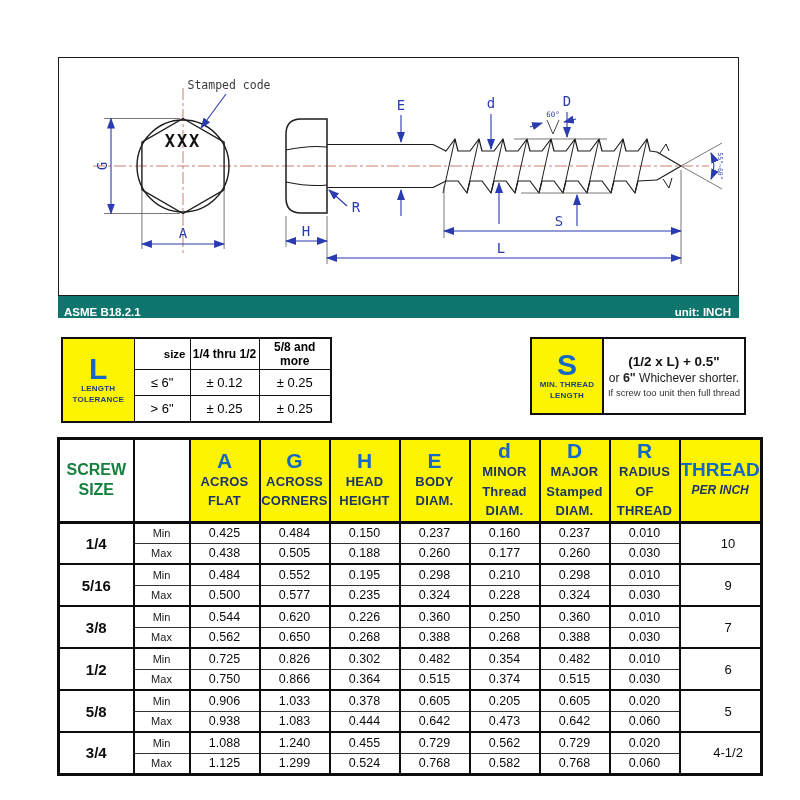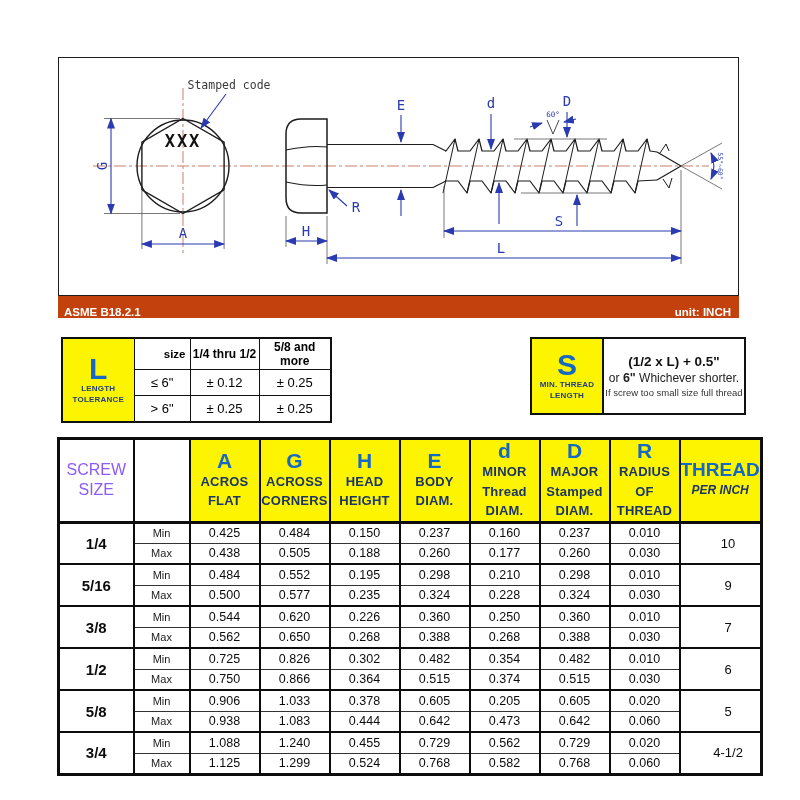--- a/index.html
+++ b/index.html
@@ -1,20 +1,20 @@
 <!DOCTYPE html>
 <html><head>
 <meta charset="utf-8">
 <style>
   html,body{margin:0;padding:0;background:#ffffff;}
   .sheet{position:relative;width:800px;height:800px;background:#fff;font-family:"Liberation Sans",sans-serif;overflow:hidden;}
 
   
   .diagram-frame{position:absolute;left:58px;top:57px;width:681px;height:239px;border:1.5px solid #1c1c1c;box-sizing:border-box;background:#fff;}
-  .std-bar{position:absolute;left:58px;top:296px;width:681px;height:22px;background:#c2410c;color:#fff;
+  .std-bar{position:absolute;left:58px;top:296px;width:681px;height:22px;background:#0f766e;color:#fff;
     display:flex;justify-content:space-between;align-items:center;box-sizing:border-box;padding:9px 8px 0 6px;
     font-size:11.5px;font-weight:bold;}
 
   
   table{border-collapse:collapse;}
   .ltable{position:absolute;left:61px;top:337px;table-layout:fixed;}
   .ltable td{border:1.5px solid #111;text-align:center;vertical-align:middle;box-sizing:border-box;background:#fff;}
   .ltable{border:2.5px solid #111;}
   .keycell{background:#fcf400 !important;width:72px;}
   .keyletter{font-size:30px;font-weight:bold;color:#1568c6;line-height:1;font-family:"Liberation Sans",sans-serif;}
@@ -32,21 +32,21 @@
   .snote .l2{font-size:12px;color:#222;}
   .snote .l2 b{font-size:12.5px;}
   .snote .l3{font-size:9.5px;color:#333;}
 
   
   .main{position:absolute;left:57px;top:437px;border:3px solid #0d0d0d;table-layout:fixed;}
   .main td{border:2px solid #0d0d0d;text-align:center;vertical-align:middle;box-sizing:border-box;background:#fff;padding:0;}
   .main .col-screw{width:75px;} .main .col-mm{width:56px;} .main .col-v{width:70px;} .main .col-t{width:76px;}
   .main tr.hdr td{height:58px;border-bottom:3px solid #0d0d0d;}
   .main .yellow{background:#fcf400;}
-  .main .screwsize{color:#8b5cf6;font-weight:normal;font-size:16px;line-height:1.25;text-align:center;}
+  .main .screwsize{color:#15803d;font-weight:bold;font-size:16px;line-height:1.25;text-align:center;}
   .hletter{display:block;font-size:21px;font-weight:bold;color:#1568c6;line-height:1.05;font-family:"Liberation Sans",sans-serif;}
   .hdesc{display:block;font-size:13px;font-weight:bold;color:#1c3566;line-height:1.5;letter-spacing:.2px;}
   .tword{display:block;font-size:19px;font-weight:bold;color:#1568c6;line-height:1.1;}
   .tsub{display:block;font-size:12px;font-weight:bold;color:#1c3566;line-height:1.6;font-style:italic;}
   .main td.size{font-weight:bold;font-size:15px;color:#0b0b0b;}
   .main td.mm{font-size:11px;color:#1b1b1b;height:21px;}
   .main td.val{font-size:12.5px;color:#0b0b0b;height:21px;}
   .main td.tpi{font-size:13px;color:#0b0b0b;padding-left:16px;}
   .main tr.minrow td.mm, .main tr.minrow td.val{border-bottom:1px solid #333;}
   .main tr.maxrow td.mm, .main tr.maxrow td.val{border-top:1px solid #333;}
@@ -185,21 +185,21 @@
     <div class="skey">
       <div class="keyletter">S</div>
       <div class="keycap" style="text-align:center">
         <span>MIN. THREAD</span><br>
         <span>LENGTH</span>
       </div>
     </div>
     <div class="snote">
       <div class="l1">(1/2 x L) + 0.5"</div>
       <div class="l2"><span>or </span><b>6"</b><span> Whichever shorter.</span></div>
-      <div class="l3">If screw too small size full thread</div>
+      <div class="l3">If screw too unit then full thread</div>
     </div>
   </div>
 
   <table class="main">
     <colgroup>
       <col class="col-screw">
         <col class="col-mm">
       <col class="col-v">
         <col class="col-v">
         <col class="col-v">

